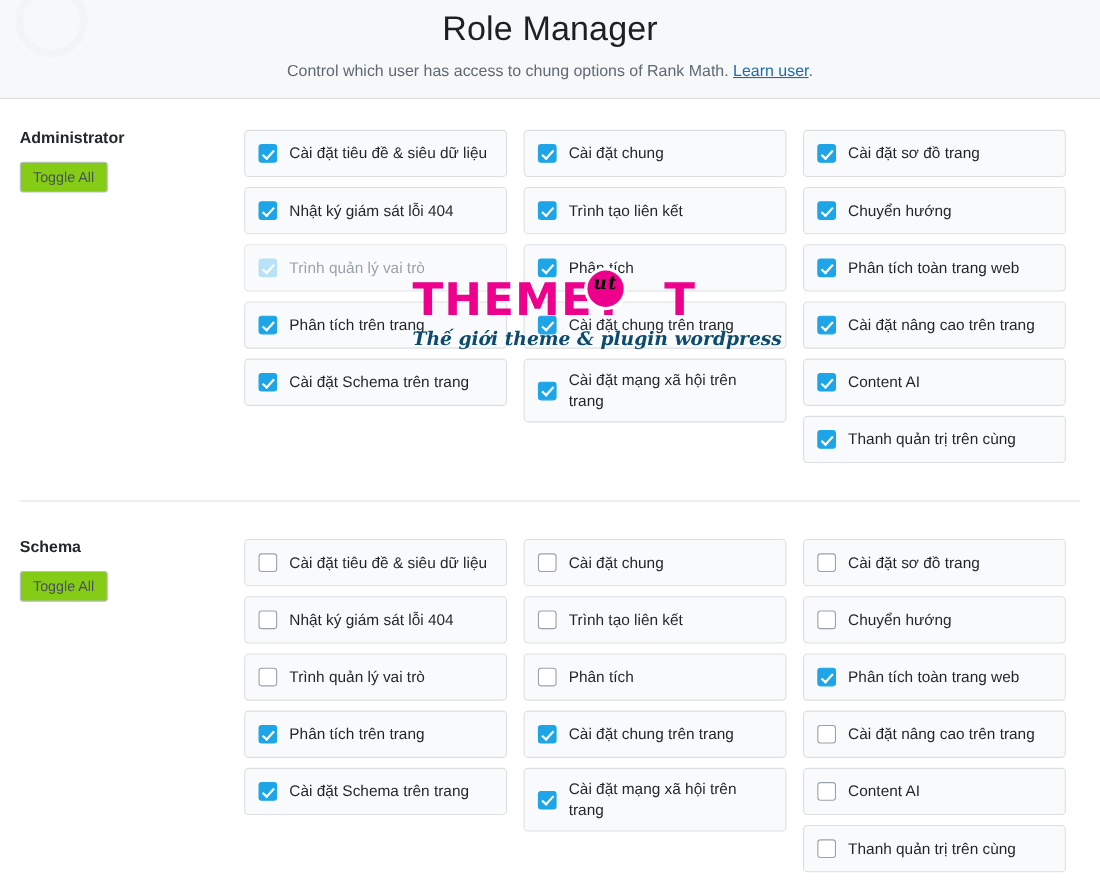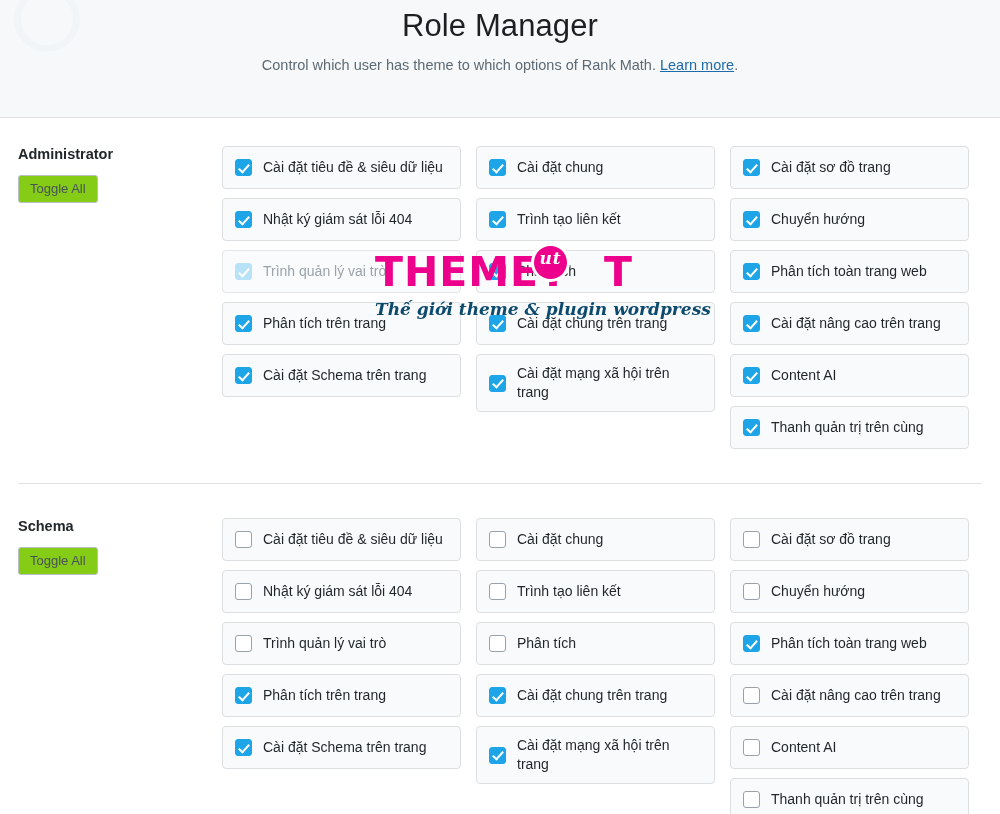--- a/index.html
+++ b/index.html
@@ -10,21 +10,21 @@
     width: 1000px;
     height: 814px;
     background: #ffffff;
     font-family: "Liberation Sans", sans-serif;
     overflow: hidden;
     position: relative;
   }
 
   
   .page-header {
-    height: 118px;
+    height: 90px;
     background: #f7f8f9;
     border-bottom: 1px solid #dfe1e4;
     box-sizing: border-box;
     text-align: center;
     padding-top: 2px;
     position: relative;
   }
   .page-title {
     font-size: 31px;
     font-weight: 400;
@@ -209,42 +209,42 @@
     box-shadow: 0 0 0 3px #ffffff;
   }
   .wm-dot span {
     position: absolute;
     left: 0;
     right: 0;
     top: 4px;
     font-family: "DejaVu Serif", serif;
     font-style: italic;
     font-size: 17px;
-    color: #ffffff;
+    color: #000000;
     font-weight: bold;
   }
   .wm-sub {
     font-family: "DejaVu Serif", serif;
     font-style: italic;
     font-size: 17px;
     font-weight: bold;
     color: #0c4a6e;
     margin-top: 6px;
     white-space: nowrap;
   }
 </style>
 </head>
 <body>
 
 <div class="page-header">
   <div class="ghost-corner"></div>
   <h1 class="page-title">Role Manager</h1>
   <p class="page-subtitle">
-    <span>Control which user has theme to which options of Rank Math.</span>
-    <a href="#">Learn more</a><span>.</span>
+    <span>Control which user has access to chung options of Rank Math.</span>
+    <a href="#">Learn user</a><span>.</span>
   </p>
 </div>
 
 <div id="roles-root">
     <div class="role-section" style="padding-top: 20px; padding-bottom: 34px;">
       <div class="role-inner">
         <div class="role-meta"><div class="role-name">Administrator</div><button class="toggle-all-btn">Toggle All</button></div>
         <div class="caps-grid">
           <div class="caps-col">
             <label class="cap-card">

